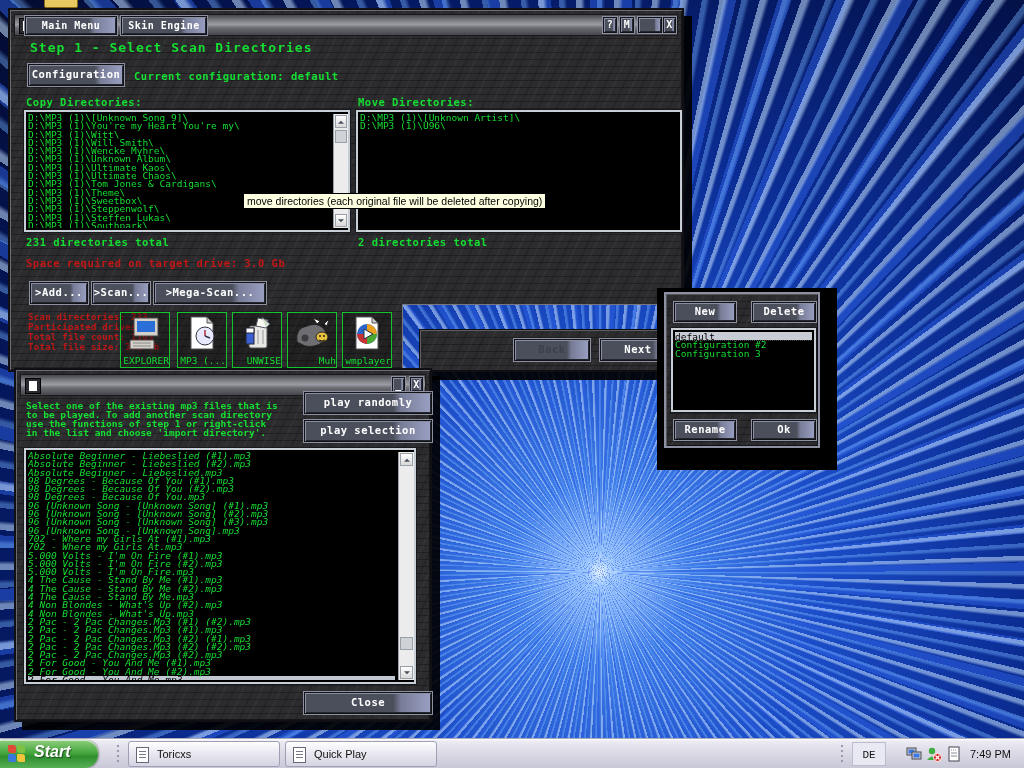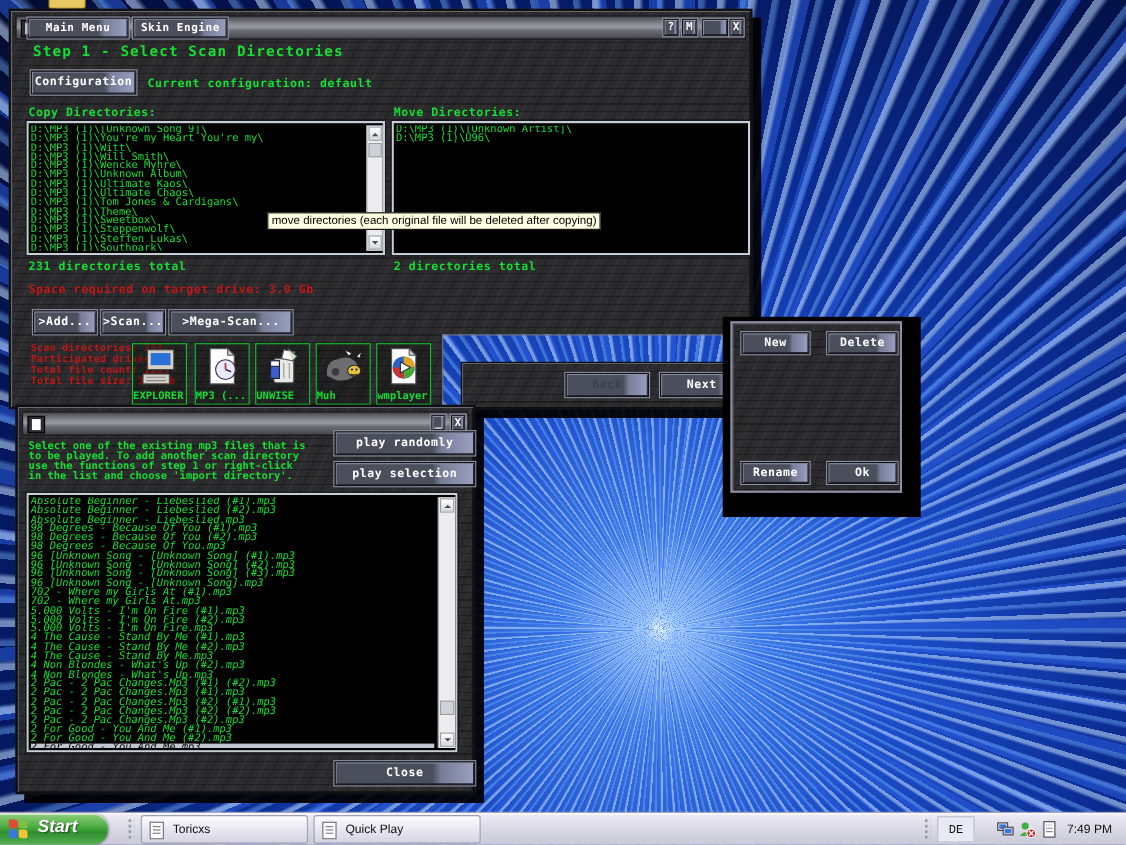--- a/index.html
+++ b/index.html
@@ -65,22 +65,22 @@
   .sb-btn { position:absolute; left:1px; right:1px; height:13px; background:linear-gradient(#ffffff,#d8d8d8);
     border:1px solid #9aa0a8; }
   .sb-btn.up { top:1px; } .sb-btn.down { bottom:1px; }
   .sb-btn::after { content:""; position:absolute; left:50%; top:50%; border:3px solid transparent; }
   .sb-btn.up::after   { transform:translate(-50%,-70%); border-bottom-color:#44505c; }
   .sb-btn.down::after { transform:translate(-50%,-30%); border-top-color:#44505c; }
   .sb-thumb { position:absolute; left:1px; right:1px; height:13px; background:#cfd3d8; border:1px solid #9aa0a8; }
 
   
   .icontile { position:absolute; width:50px; height:56px; border:1px solid #13c42c; background:rgba(0,0,0,.25); }
-  .icontile .iclabel { position:absolute; left:0; right:0; bottom:1px; text-align:left;
-    font-size:9.5px; color:#15df33; white-space:nowrap; overflow:hidden;font-weight:bold; }
+  .icontile .iclabel { position:absolute; left:0; right:0; bottom:1px; text-align:right;
+    font-size:9.5px; color:#15df33; white-space:nowrap; overflow:hidden; }
   .icontile svg { position:absolute; left:50%; top:3px; transform:translateX(-50%); }
 
   
   .tooltip { position:absolute; left:243px; top:193px; z-index:6; background:#ffffe1; border:1px solid #000;
     color:#000; font-family:"Liberation Sans",sans-serif; font-size:10.5px; padding:1px 3px; white-space:nowrap; }
 
   
   .taskbar { position:absolute; left:0; top:738px; width:1024px; height:30px; z-index:10;
     background:linear-gradient(180deg,#fdfdfd 0,#eceaf2 8%,#dcdbe6 45%,#c9c8d8 100%);
     border-top:1px solid #aab; font-family:"Liberation Sans",sans-serif; }
@@ -312,20 +312,23 @@
 </div>
 
 <div class="cfg-shadow">
   <div class="cfg-win apptex">
     <span class="skb" style="left:8px; top:8px; width:62px; height:20px;">
         <span class="lbl">New</span>
       </span>
     <span class="skb" style="left:86px; top:8px; width:64px; height:20px;">
         <span class="lbl">Delete</span>
       </span>
+    <div class="listbox cfg-list" style="left:5px; top:34px; width:145px; height:84px;">
+      <div class="rows"><div class="row selected">default</div><div class="row">Configuration #2</div><div class="row">Configuration 3</div></div>
+    </div>
     <span class="skb" style="left:8px; top:126px; width:62px; height:20px;">
         <span class="lbl">Rename</span>
       </span>
     <span class="skb" style="left:86px; top:126px; width:64px; height:20px;">
         <span class="lbl">Ok</span>
       </span>
   </div>
 </div>
 
 <div class="taskbar">

